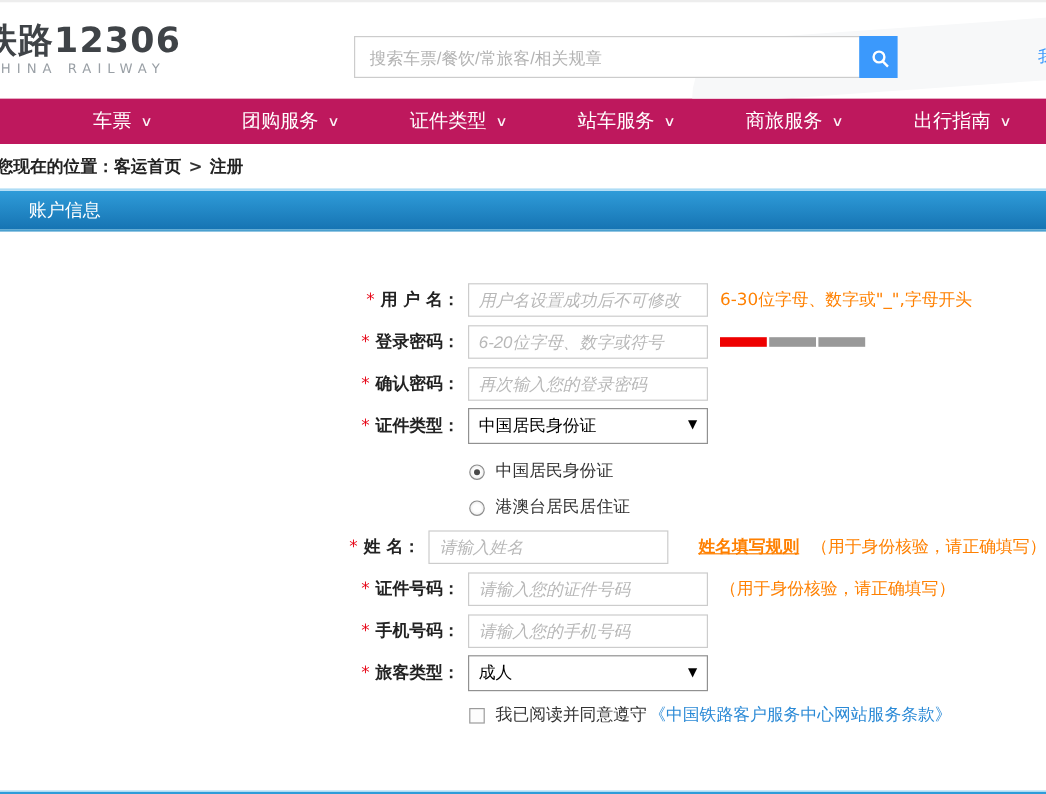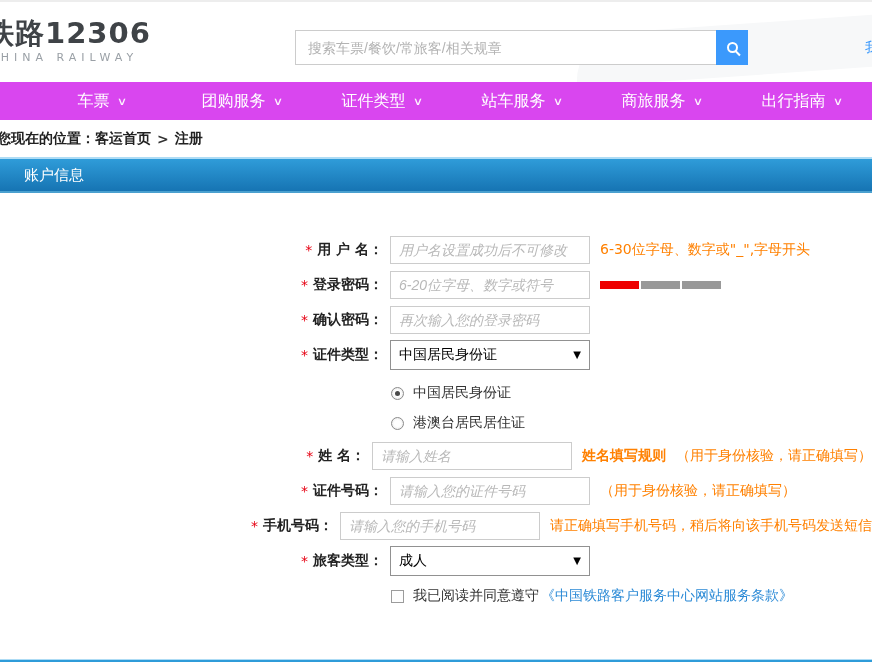--- a/index.html
+++ b/index.html
@@ -25,21 +25,21 @@
   }
   .search-input::placeholder { color:#b3b3b3; }
   .search-btn { width:32px; height:35px; background:#3b99fc; border:none; cursor:pointer;
     display:flex; align-items:center; justify-content:center; }
   .mag { width:11px; height:11px; border:2px solid #fff; border-radius:50%; position:relative; display:block; }
   .mag::after { content:""; position:absolute; width:7px; height:2px; background:#fff;
     transform:rotate(45deg); right:-5px; bottom:-3px; }
   .partial-link { position:absolute; right:-9px; top:37px; color:#3b99fc; font-size:14px;
     width:16px; overflow:hidden; white-space:nowrap; cursor:pointer; }
   
-  .nav { height:38px; background:#d946ef; display:flex; padding-left:32px; overflow:hidden; }
+  .nav { height:38px; background:#be185d; display:flex; padding-left:32px; overflow:hidden; }
   .nav-item { width:150px; display:flex; align-items:center; justify-content:center;
     color:#fff; font-size:16px; cursor:pointer; white-space:nowrap; }
   .chev { font-size:11px; margin-left:9px; transform:scaleX(1.3); opacity:.95; }
   
   .breadcrumb { height:37px; display:flex; align-items:center; font-size:14px;
     font-weight:bold; color:#222; margin-left:-3px; white-space:nowrap; }
   .breadcrumb .bc-link { cursor:pointer; }
   .breadcrumb .sep { margin:0 6px; color:#333; }
   
   .section-bar { height:36px; background:linear-gradient(#2f9cd9,#1674b3);
@@ -54,22 +54,22 @@
   .txt-input { width:200px; height:28px; border:1px solid #ccc; padding:0 8px;
     font-size:14px; color:#333; outline:none;font-style:italic; }
   .txt-input::placeholder { color:#b8b8b8; }
   .meter { display:flex; gap:2px; margin-left:10px; }
   .seg { width:39px; height:8px; background:#999; }
   .fake-select { width:200px; height:30px; border:1px solid #919191;
     display:flex; align-items:center; justify-content:space-between; padding:0 8px;
     font-size:14px; color:#000; background:#fff; cursor:pointer; }
   .fake-select .arrow { font-size:10px; }
   .hint { margin-left:10px; color:#ff8000; font-size:14px; white-space:nowrap; }
-  .rule-link { margin-left:10px; color:#ff8000; font-size:14px; font-weight:bold;
-    white-space:nowrap; cursor:pointer; }
+  .rule-link { margin-left:25px; color:#ff8000; font-size:14px; font-weight:bold;
+    text-decoration:underline; white-space:nowrap; cursor:pointer; }
   .radio-block { margin-top:6px; }
   .radio-row { height:30px; display:flex; align-items:center; margin-left:391px;
     font-size:14px; color:#333; cursor:pointer; }
   .radio { width:13px; height:13px; border:1px solid #8b8b8b; border-radius:50%;
     background:radial-gradient(#fff 40%,#e0e0e0); margin-right:9px; position:relative; flex:none; }
   .radio.checked::after { content:""; position:absolute; left:3px; top:3px; width:5px; height:5px;
     border-radius:50%; background:#4a4a4a; }
   .agree-row { margin-top:9px; height:18px; display:flex; align-items:center; margin-left:391px;
     font-size:14px; color:#333; white-space:nowrap; }
   .checkbox { width:13px; height:13px; border:1px solid #9b9b9b; background:#fdfdfd;
@@ -207,21 +207,20 @@
     <span class="hint">（用于身份核验，请正确填写）</span>
   </div>
 
 
   <div class="row">
     <div class="label-col">
       <span class="star">*</span>
       <span>手机号码：</span>
     </div>
     <input class="txt-input" type="text" placeholder="请输入您的手机号码" style="">
-    <span class="hint">请正确填写手机号码，稍后将向该手机号码发送短信</span>
   </div>
 
   <div class="row">
     <div class="label-col">
       <span class="star">*</span>
       <span>旅客类型：</span>
     </div>
     <div class="fake-select">
       <span>成人</span>
       <span class="arrow">▼</span>

